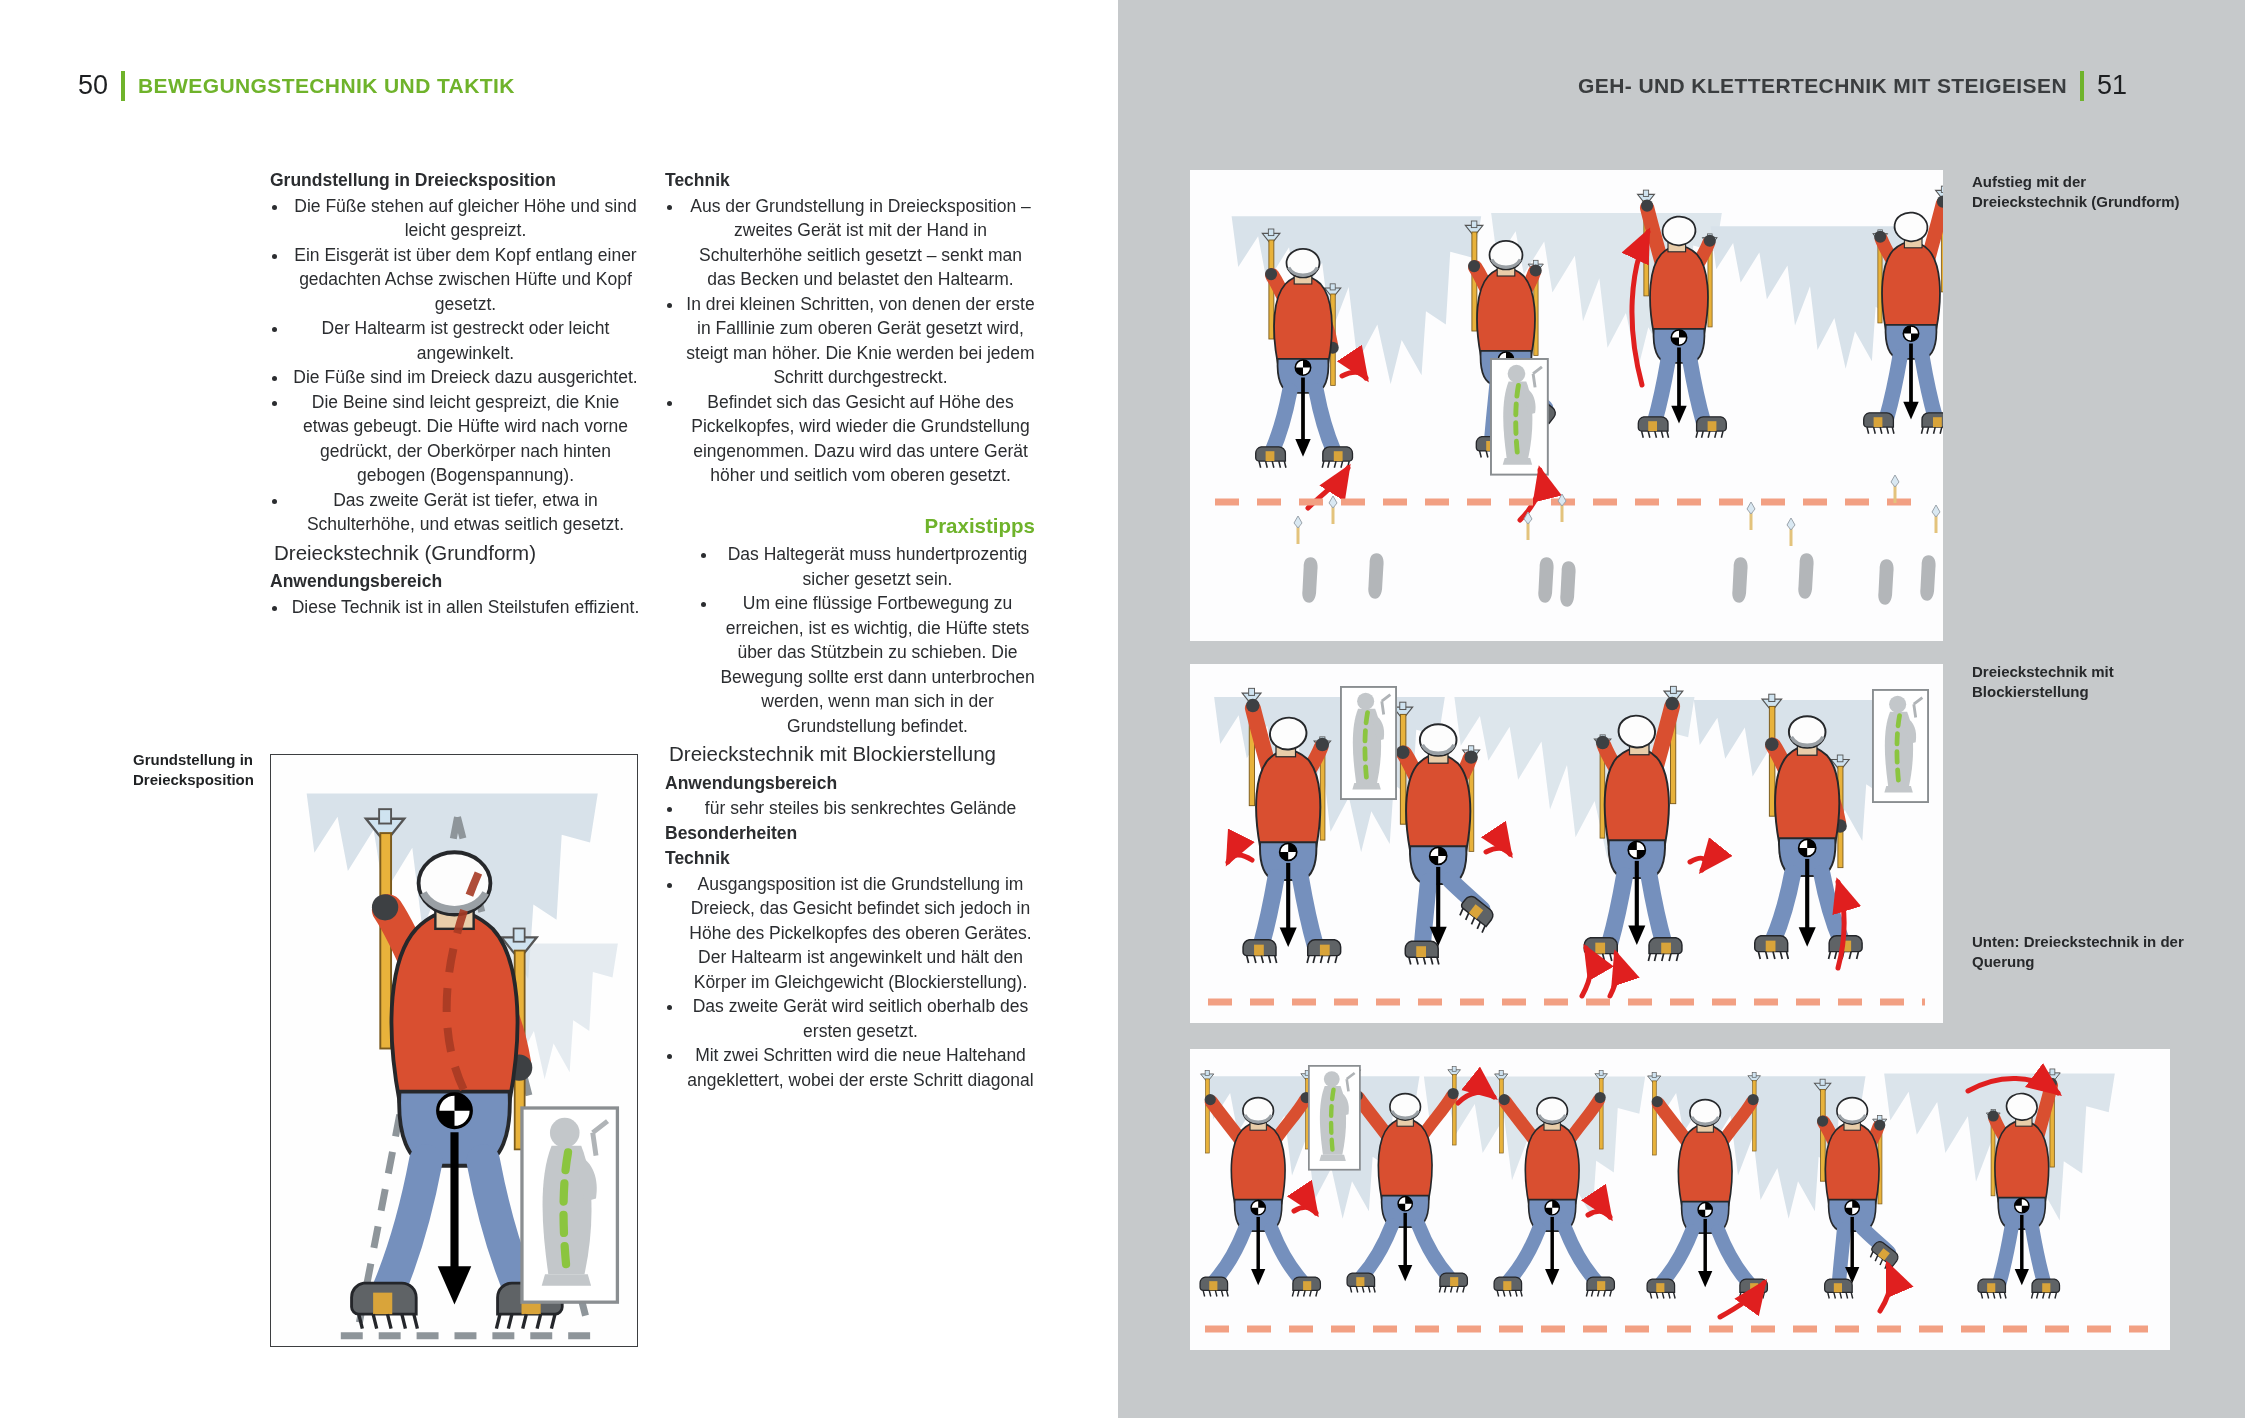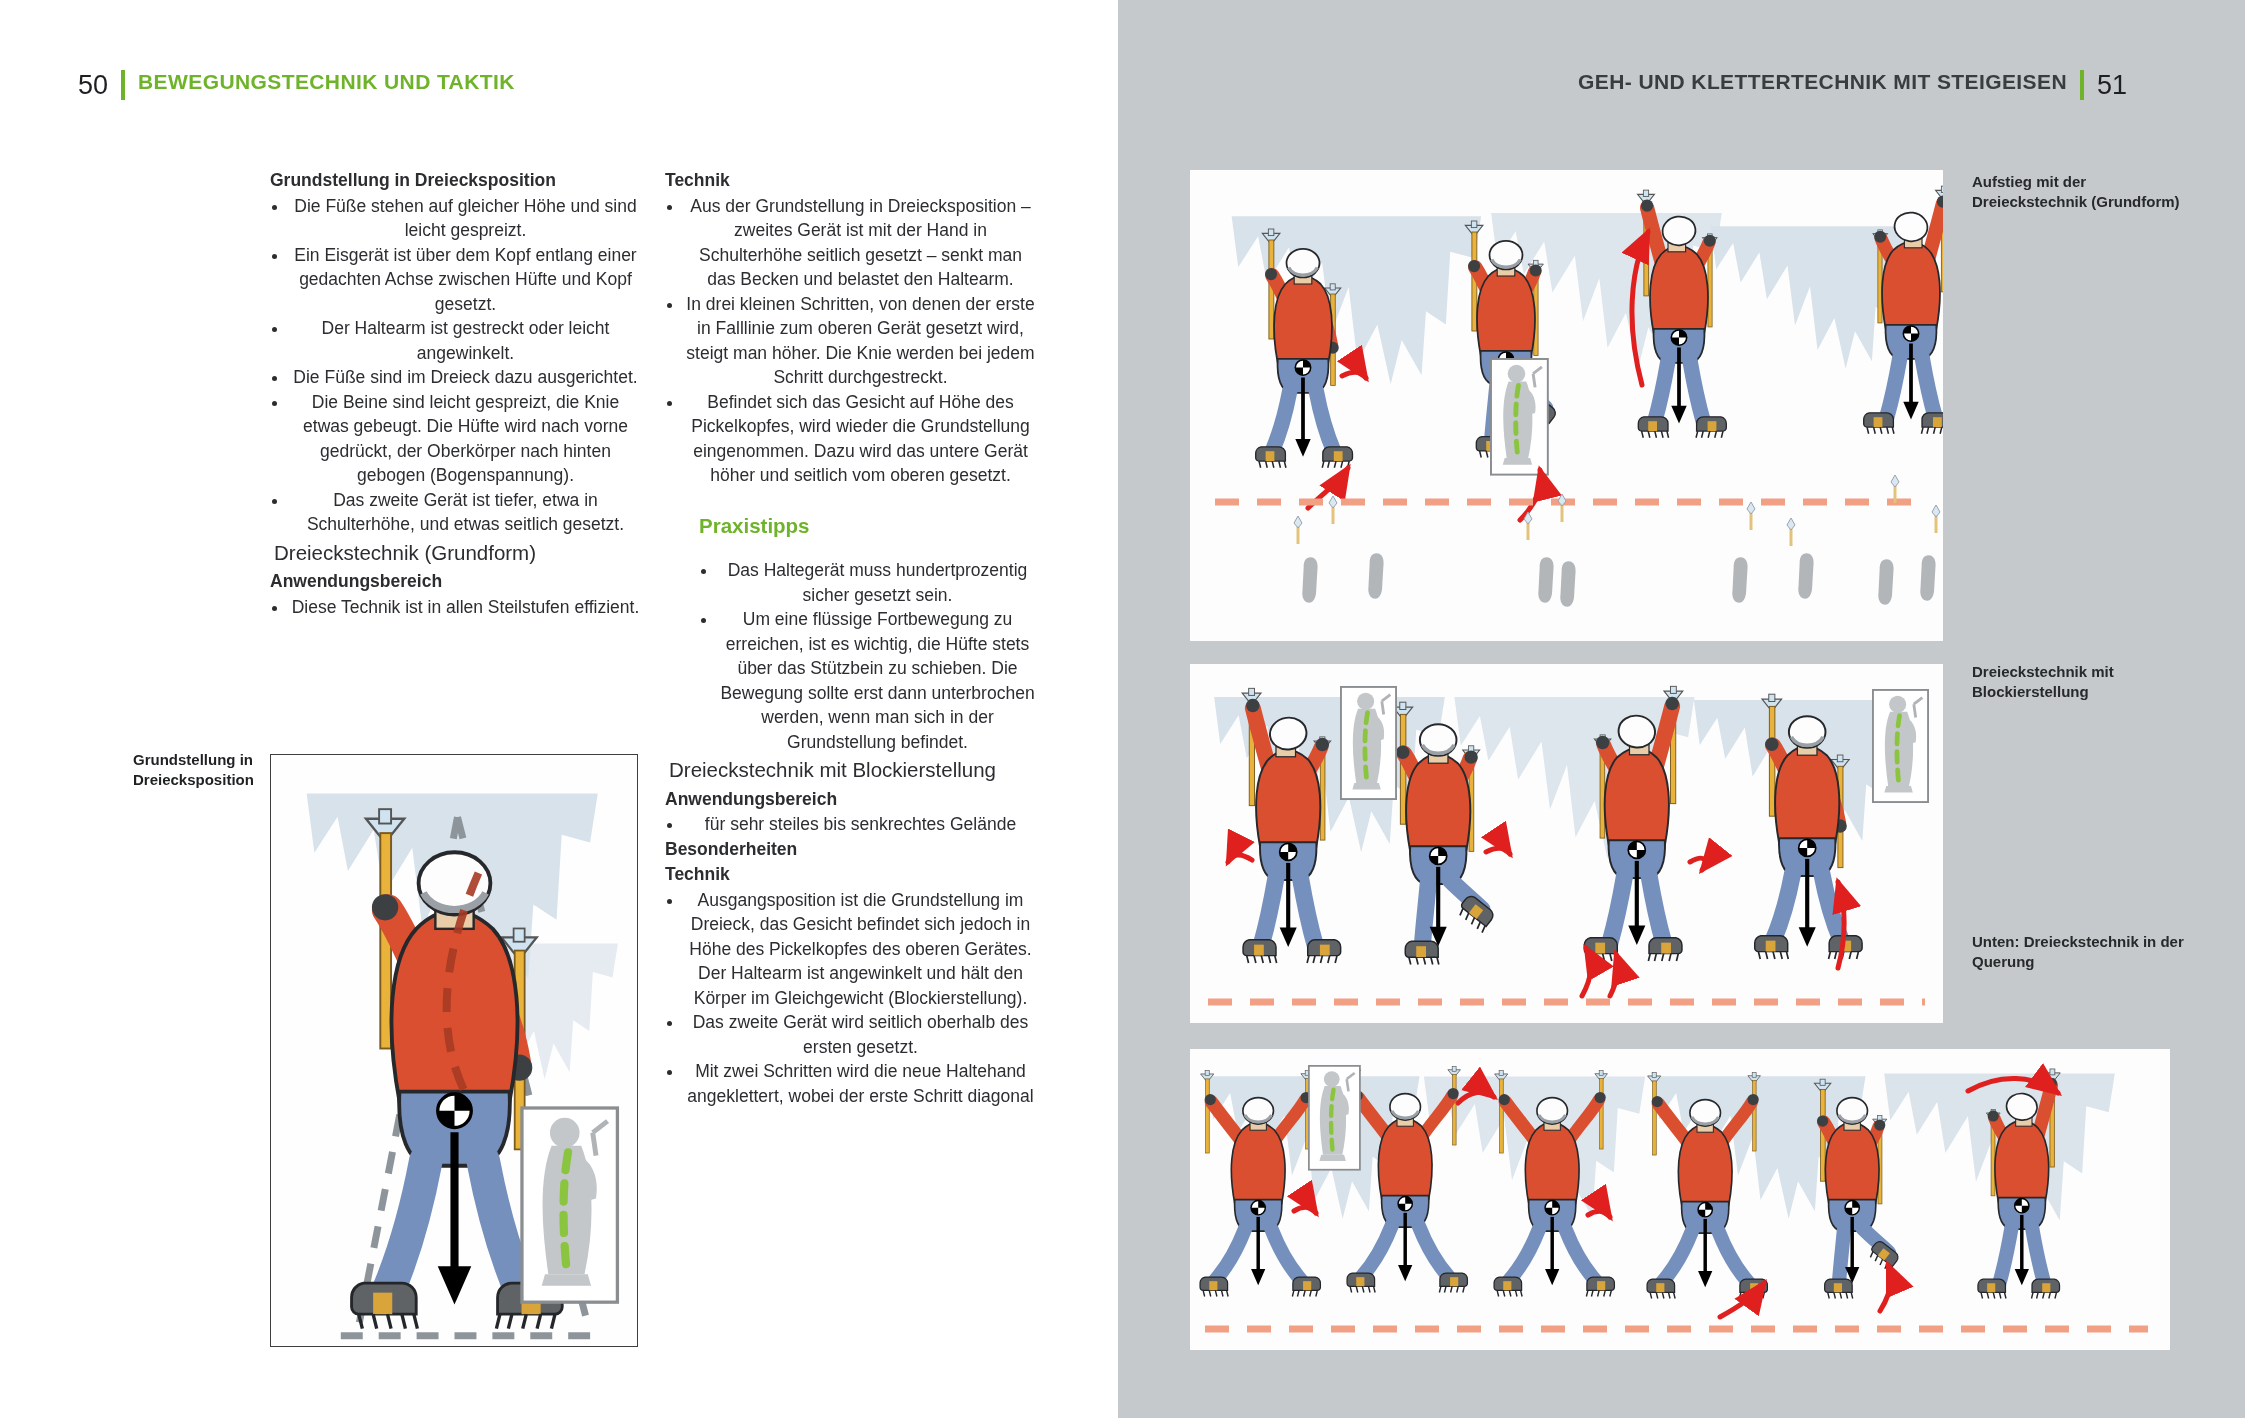--- a/index.html
+++ b/index.html
@@ -4,41 +4,41 @@
 <style>
   * { margin:0; padding:0; box-sizing:border-box; }
   html,body { width:2245px; height:1418px; }
   body {
     position:relative; background:#ffffff; overflow:hidden;
     font-family:"Liberation Sans", sans-serif; color:#2b2d30;
   }
   .right-bg { position:absolute; left:1118px; top:0; width:1127px; height:1418px; background:#c6c9cb; }
 
   
-  .hdr { position:absolute; top:70px; display:flex; gap:13px; }
+  .hdr { position:absolute; top:70px; display:flex; align-items:center; gap:13px; }
   .hdr-left { left:78px; }
   .hdr-right { left:auto; right:118px; }
   .pagenum { font-size:27px; color:#1d1f21; }
   .hdr-rule { width:4px; height:30px; background:#6fb32b; }
   .hdr-title { font-size:21px; font-weight:700; letter-spacing:.4px; }
   .hdr-title.green { color:#6fb32b; }
   .hdr-title.dark { color:#3a3d3f; }
 
   
   .col { position:absolute; top:168px; width:370px; font-size:17.5px; line-height:24.5px; }
   .col1 { left:270px; }
   .col2 { left:665px; }
   h3.runin { font-size:17.5px; font-weight:700; margin:0 0 1px 0; }
   h2.big { font-size:20.5px; font-weight:400; margin:4px; }
   ul { list-style:disc outside; padding-left:19px; }
   li { padding-left:2px;text-align:center; }
   .gap-lg { margin-top:29px; }
   .gap-md { margin-top:25px; }
   .praxis { margin-left:34px; margin-top:26px; }
-  .praxis h2 { color:#6fb32b; font-size:20.5px; font-weight:700; margin-bottom:20px; }
+  .praxis h2 { color:#6fb32b; font-size:20.5px; font-weight:700; margin-bottom:4px;text-align:right; }
 
   
   .fig-caption { position:absolute; left:133px; top:750px; width:135px;
     font-size:15px; font-weight:700; line-height:19.5px; color:#1f2123; }
   .figbox { position:absolute; left:270px; top:754px; width:368px; height:593px;
     background:#fefefe; border:1.5px solid #3c3e40; }
   .figbox svg { width:100%; height:100%; display:block; }
 
   
   .panel { position:absolute; background:#fdfdfe; }

